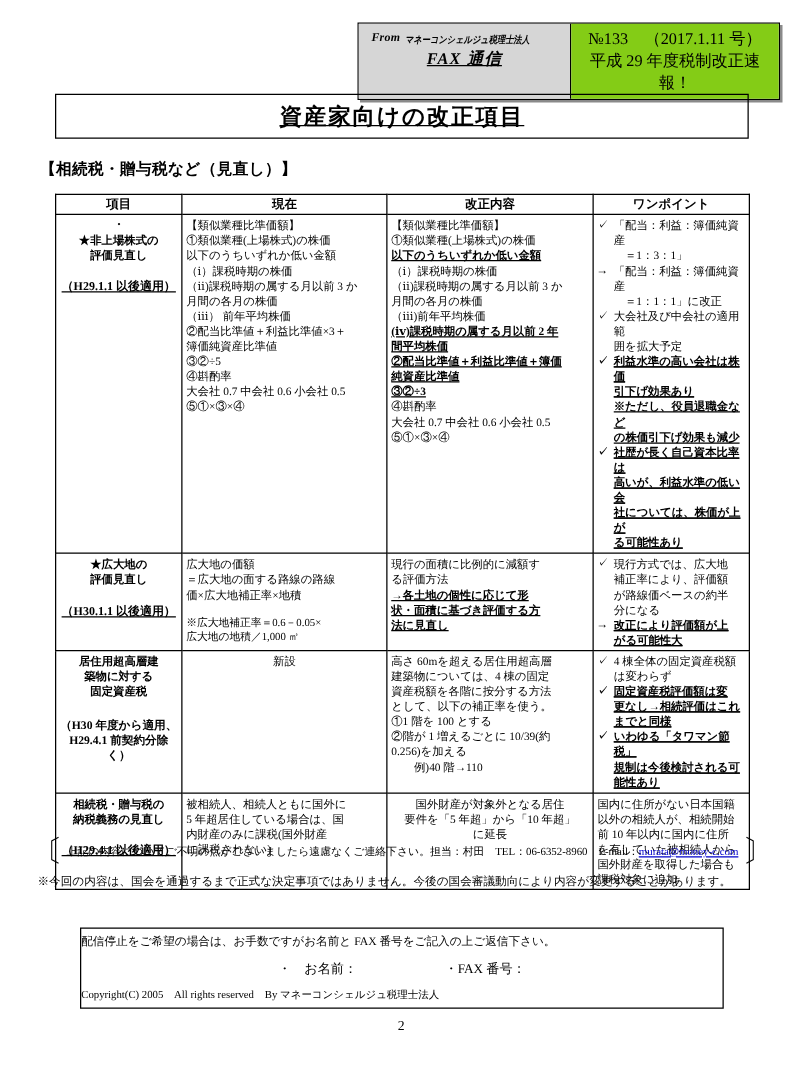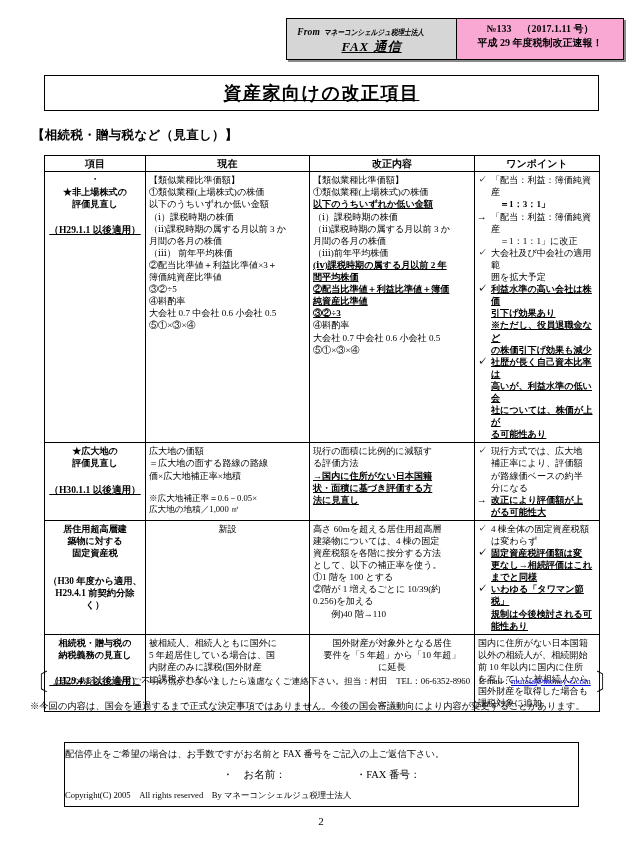--- a/index.html
+++ b/index.html
@@ -66,27 +66,27 @@
   .mh-fax {
     font-size: 13px;
     font-weight: bold;
     font-style: italic;
     text-decoration: underline;
     letter-spacing: 1px;
     margin-top: 0px;
   }
   .masthead-right {
     flex: 1 1 auto;
-    background: #f9a8d4;
+    background: #84cc16;
     padding: 3px 4px 4px 4px;
     box-sizing: border-box;
     text-align: center;
     line-height: 1.35;
-    font-size: 10px;
-    font-weight: bold;
+    font-size: 13px;
+    font-weight: normal;
   }
 
   
   .title-box {
     position: absolute;
     top: 75px;
     left: 44px;
     width: 555px;
     height: 36px;
     border: 1.5px solid #000;
@@ -357,21 +357,21 @@
             <span class="ln u">③②÷3</span>
             <span class="ln">④斟酌率</span>
             <span class="ln">大会社 0.7 中会社 0.6 小会社 0.5</span>
             <span class="ln">⑤①×③×④</span>
           </td>
           <td>
             <ul class="op">
               <li class="">
                 <span class="mk">✓</span>
                 <span class="t" style="display: block;">「配当：利益：簿価純資産</span>
-                <span class="t" style="display: block; padding-left: 9px; font-weight: bold;">＝1：3：1」</span>
+                <span class="t" style="display: block; padding-left: 9px;">＝1：3：1」</span>
               </li>
               <li class="">
                 <span class="mk arrow">→</span>
                 <span class="t" style="display: block;">「配当：利益：簿価純資産</span>
                 <span class="t" style="display: block; padding-left: 9px;">＝1：1：1」に改正</span>
               </li>
               <li class="">
                 <span class="mk">✓</span>
                 <span class="t" style="display: block;">大会社及び中会社の適用範</span>
                 <span class="t" style="display: block;">囲を拡大予定</span>
@@ -404,21 +404,21 @@
             <span class="ln">＝広大地の面する路線の路線</span>
             <span class="ln">価×広大地補正率×地積</span>
             <span class="note">
               <div>※広大地補正率＝0.6－0.05×</div>
               <div>広大地の地積／1,000 ㎡</div>
             </span>
           </td>
           <td>
             <span class="ln">現行の面積に比例的に減額す</span>
             <span class="ln">る評価方法</span>
-            <span class="ln u">→国内に住所がない日本国籍</span>
+            <span class="ln u">→各土地の個性に応じて形</span>
             <span class="ln u">状・面積に基づき評価する方</span>
             <span class="ln u">法に見直し</span>
           </td>
           <td>
             <ul class="op">
               <li class="">
                 <span class="mk">✓</span>
                 <span class="t" style="display: block;">現行方式では、広大地</span>
                 <span class="t" style="display: block;">補正率により、評価額</span>
                 <span class="t" style="display: block;">が路線価ベースの約半</span>

